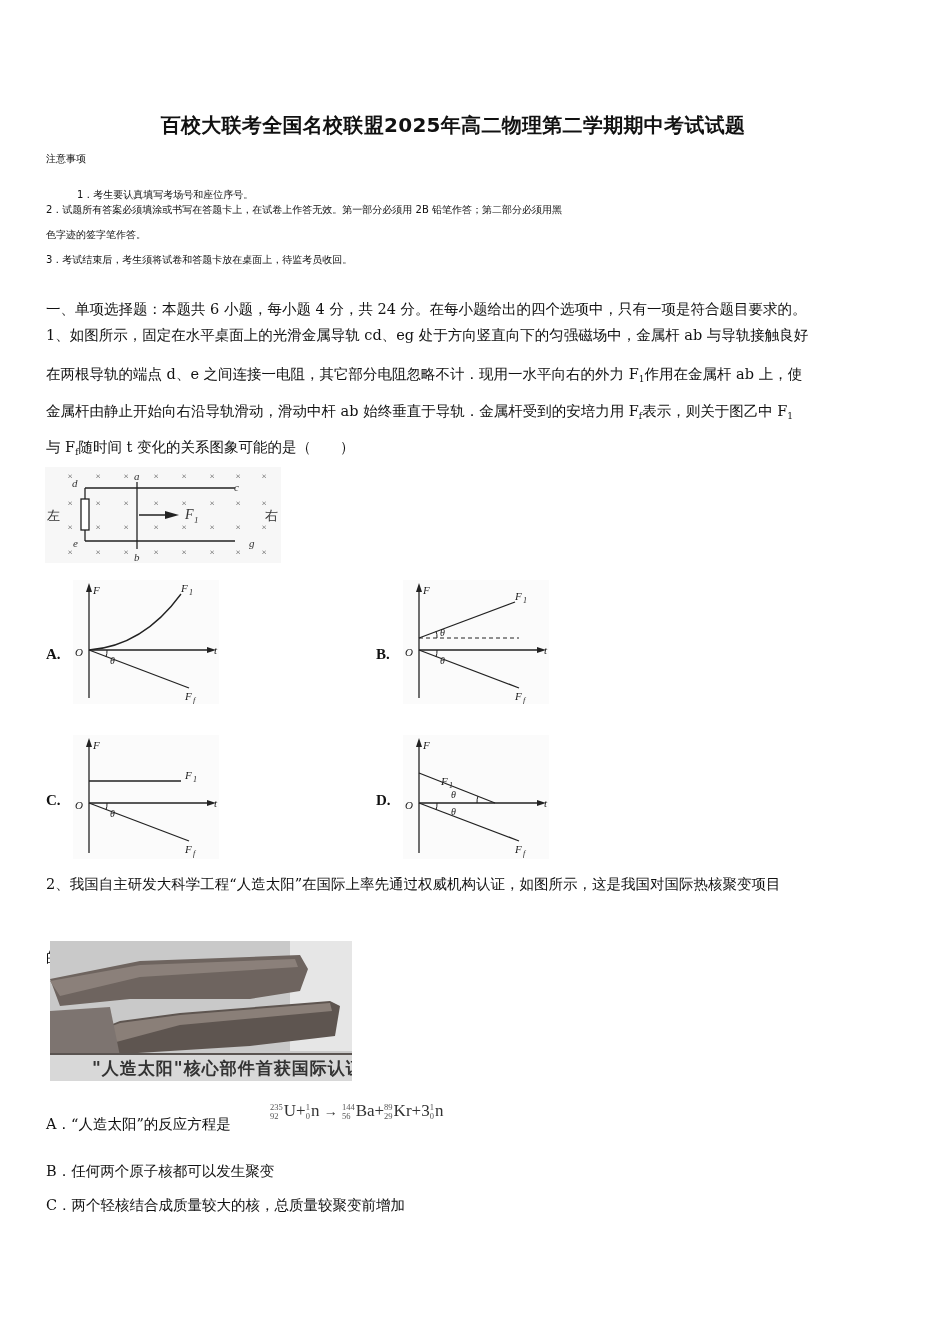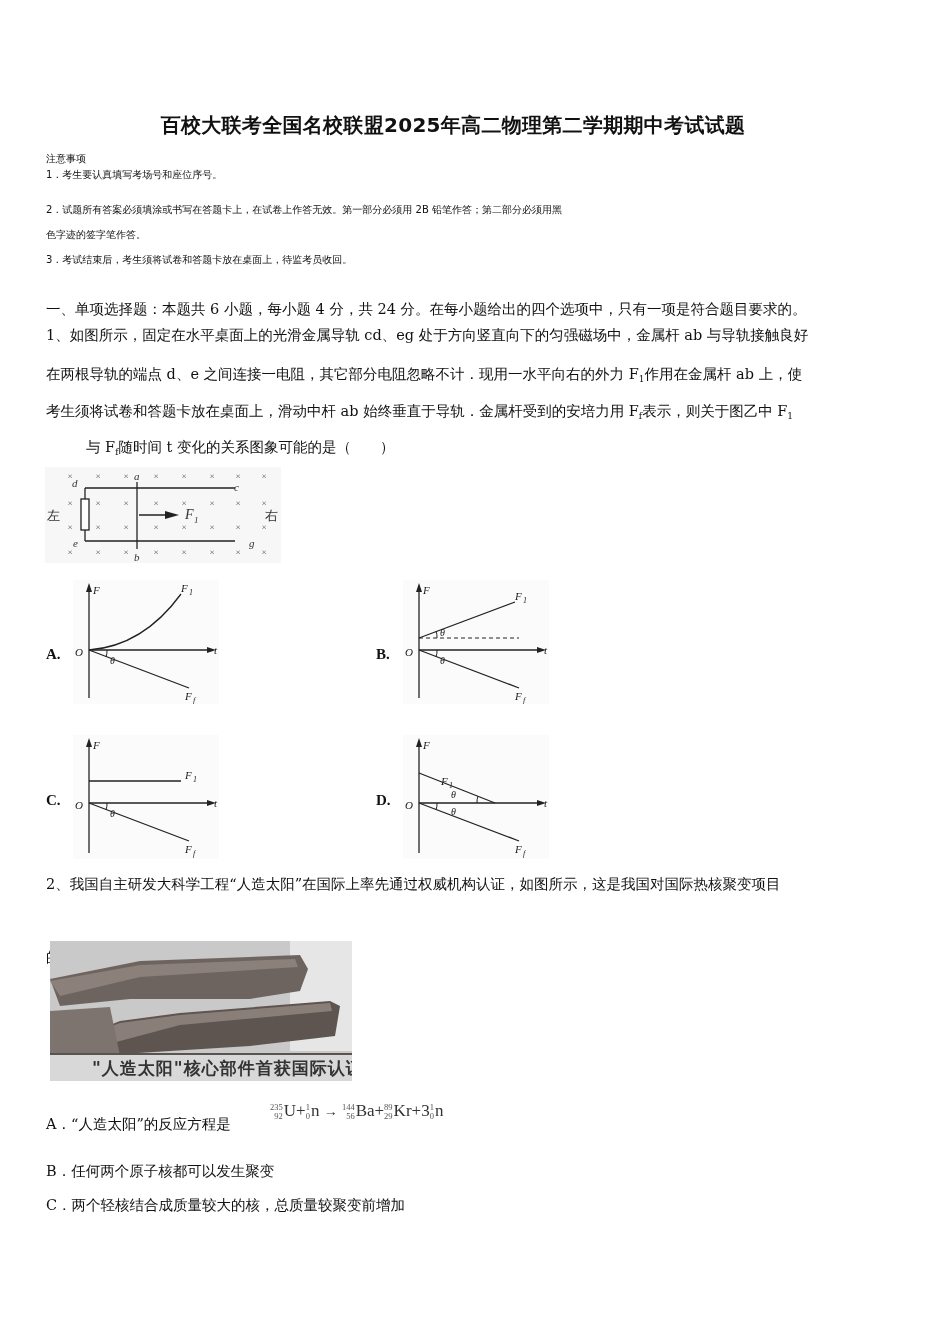--- a/index.html
+++ b/index.html
@@ -15,43 +15,43 @@
   .sub { font-size: 9px; vertical-align: -3px; }
   .opt-label { font-weight: bold; font-size: 15px; font-family: "Liberation Serif", serif; }
   .graph { background: #fbfbfb; }
   svg text { font-family: "Liberation Serif", serif; font-style: italic; }
   .photo { left: 50px; top: 941px; width: 302px; height: 140px; overflow: hidden; background: #9a9a9a; }
   .caption { position: absolute; left: 0; bottom: 0; width: 100%; height: 26px; background: #d8d8d8;
              font-family: "DejaVu Sans", sans-serif; font-weight: bold; font-size: 17px; color: #333;
              line-height: 26px; text-indent: 42px; white-space: nowrap; letter-spacing: 1px; }
   .eq { font-family: "Liberation Serif", serif; font-size: 17px; color: #333; }
   .iso { display: inline-flex; flex-direction: column; font-size: 8.5px; line-height: 9px;
-         vertical-align: middle; text-align: right; color: #555; margin-right: 1px; }
+         vertical-align: middle; color: #555; margin-right: 1px; }
 </style>
 </head>
 <body>
 
 <div class="abs title">百校大联考全国名校联盟2025年高二物理第二学期期中考试试题</div>
 
 <div class="abs line notice" style="top:152px;">注意事项</div>
-<div class="abs line notice" style="top:168px;">1．考生要认真填写考场号和座位序号。</div>
+<div class="abs line notice" style="top:188px;margin-left:31px;">1．考生要认真填写考场号和座位序号。</div>
 <div class="abs line notice" style="top:203px;">2．试题所有答案必须填涂或书写在答题卡上，在试卷上作答无效。第一部分必须用 2B 铅笔作答；第二部分必须用黑</div>
 <div class="abs line notice" style="top:228px;">色字迹的签字笔作答。</div>
 <div class="abs line notice" style="top:253px;">3．考试结束后，考生须将试卷和答题卡放在桌面上，待监考员收回。</div>
 
 <div class="abs line q" style="top:300px;">一、单项选择题：本题共 6 小题，每小题 4 分，共 24 分。在每小题给出的四个选项中，只有一项是符合题目要求的。</div>
 
 <div class="abs line q" style="top:326px;">1、如图所示，固定在水平桌面上的光滑金属导轨 cd、eg 处于方向竖直向下的匀强磁场中，金属杆 ab 与导轨接触良好</div>
 <div class="abs line q" style="top:365px;text-align:right;">
   <span>在两根导轨的端点 d、e 之间连接一电阻，其它部分电阻忽略不计．现用一水平向右的外力 F</span><span class="sub">1</span><span>作用在金属杆 ab 上，使</span>
 </div>
 <div class="abs line q" style="top:402px;">
-  <span>考生须将试卷和答题卡放在桌面上，滑动中杆 ab 始终垂直于导轨．金属杆受到的安培力用 F</span><span class="sub">f</span><span>表示，则关于图乙中 F</span><span class="sub">1</span>
-</div>
-<div class="abs line q" style="top:438px;margin-left:40px;">
+  <span>金属杆由静止开始向右沿导轨滑动，滑动中杆 ab 始终垂直于导轨．金属杆受到的安培力用 F</span><span class="sub">f</span><span>表示，则关于图乙中 F</span><span class="sub">1</span>
+</div>
+<div class="abs line q" style="top:438px;">
   <span>与 F</span><span class="sub">f</span><span>随时间 t 变化的关系图象可能的是（　　）</span>
 </div>
 
 <div class="abs" style="left:45px; top:467px; width:236px; height:96px; background:#f7f7f7;">
   <svg width="236" height="96" viewBox="0 0 236 96">
     <g fill="#555" font-size="9" style="font-style:normal">
       <text x="22" y="12">×</text>
       <text x="50" y="12">×</text>
       <text x="78" y="12">×</text>
       <text x="108" y="12">×</text>

